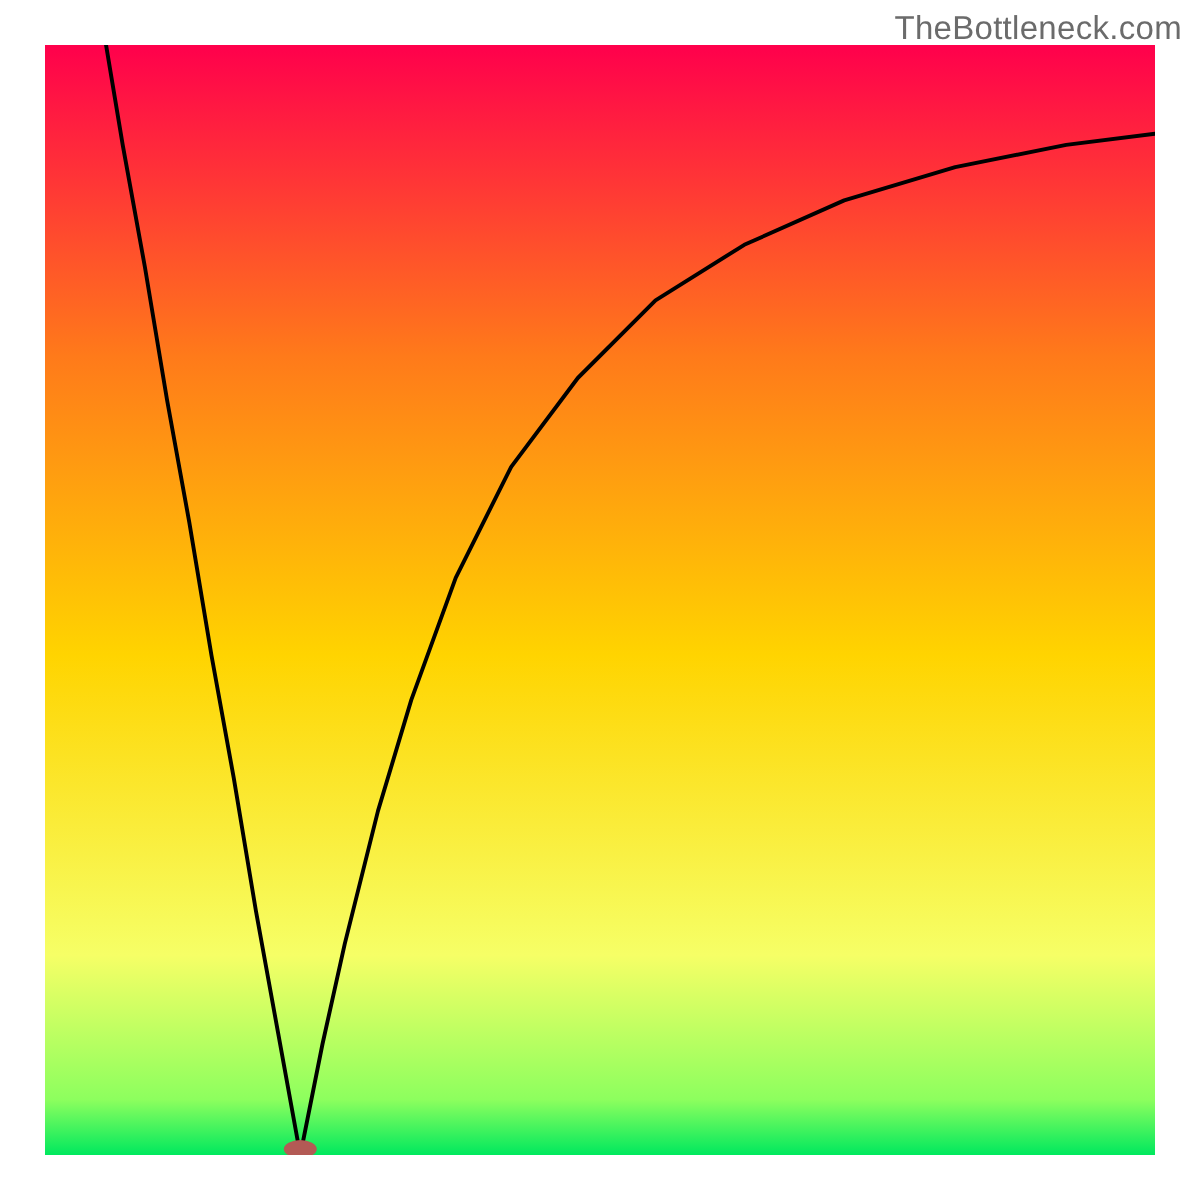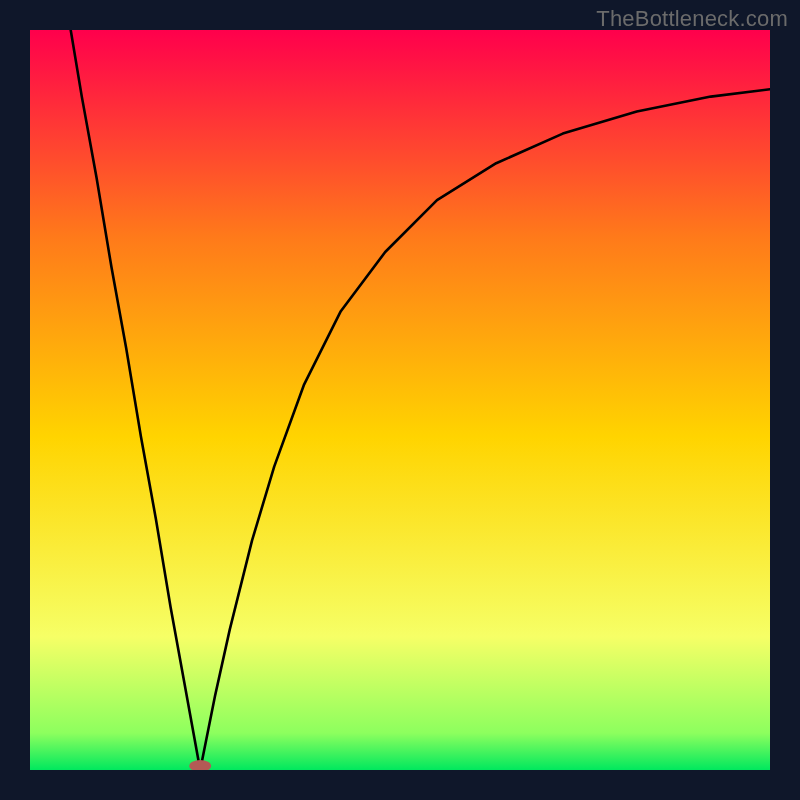--- a/index.html
+++ b/index.html
@@ -8,21 +8,21 @@
     width: 800px;
     height: 800px;
     background: #000;
     overflow: hidden;
     font-family: Arial, Helvetica, sans-serif;
   }
   .frame {
     position: absolute;
     left: 0; top: 0;
     width: 800px; height: 800px;
-    background: #0f172a;
+    background: #ffffff;
   }
   .plot-area {
     position: absolute;
     left: 30px;
     top: 30px;
     width: 740px;
     height: 740px;
     overflow: hidden;
   }
   .watermark {

